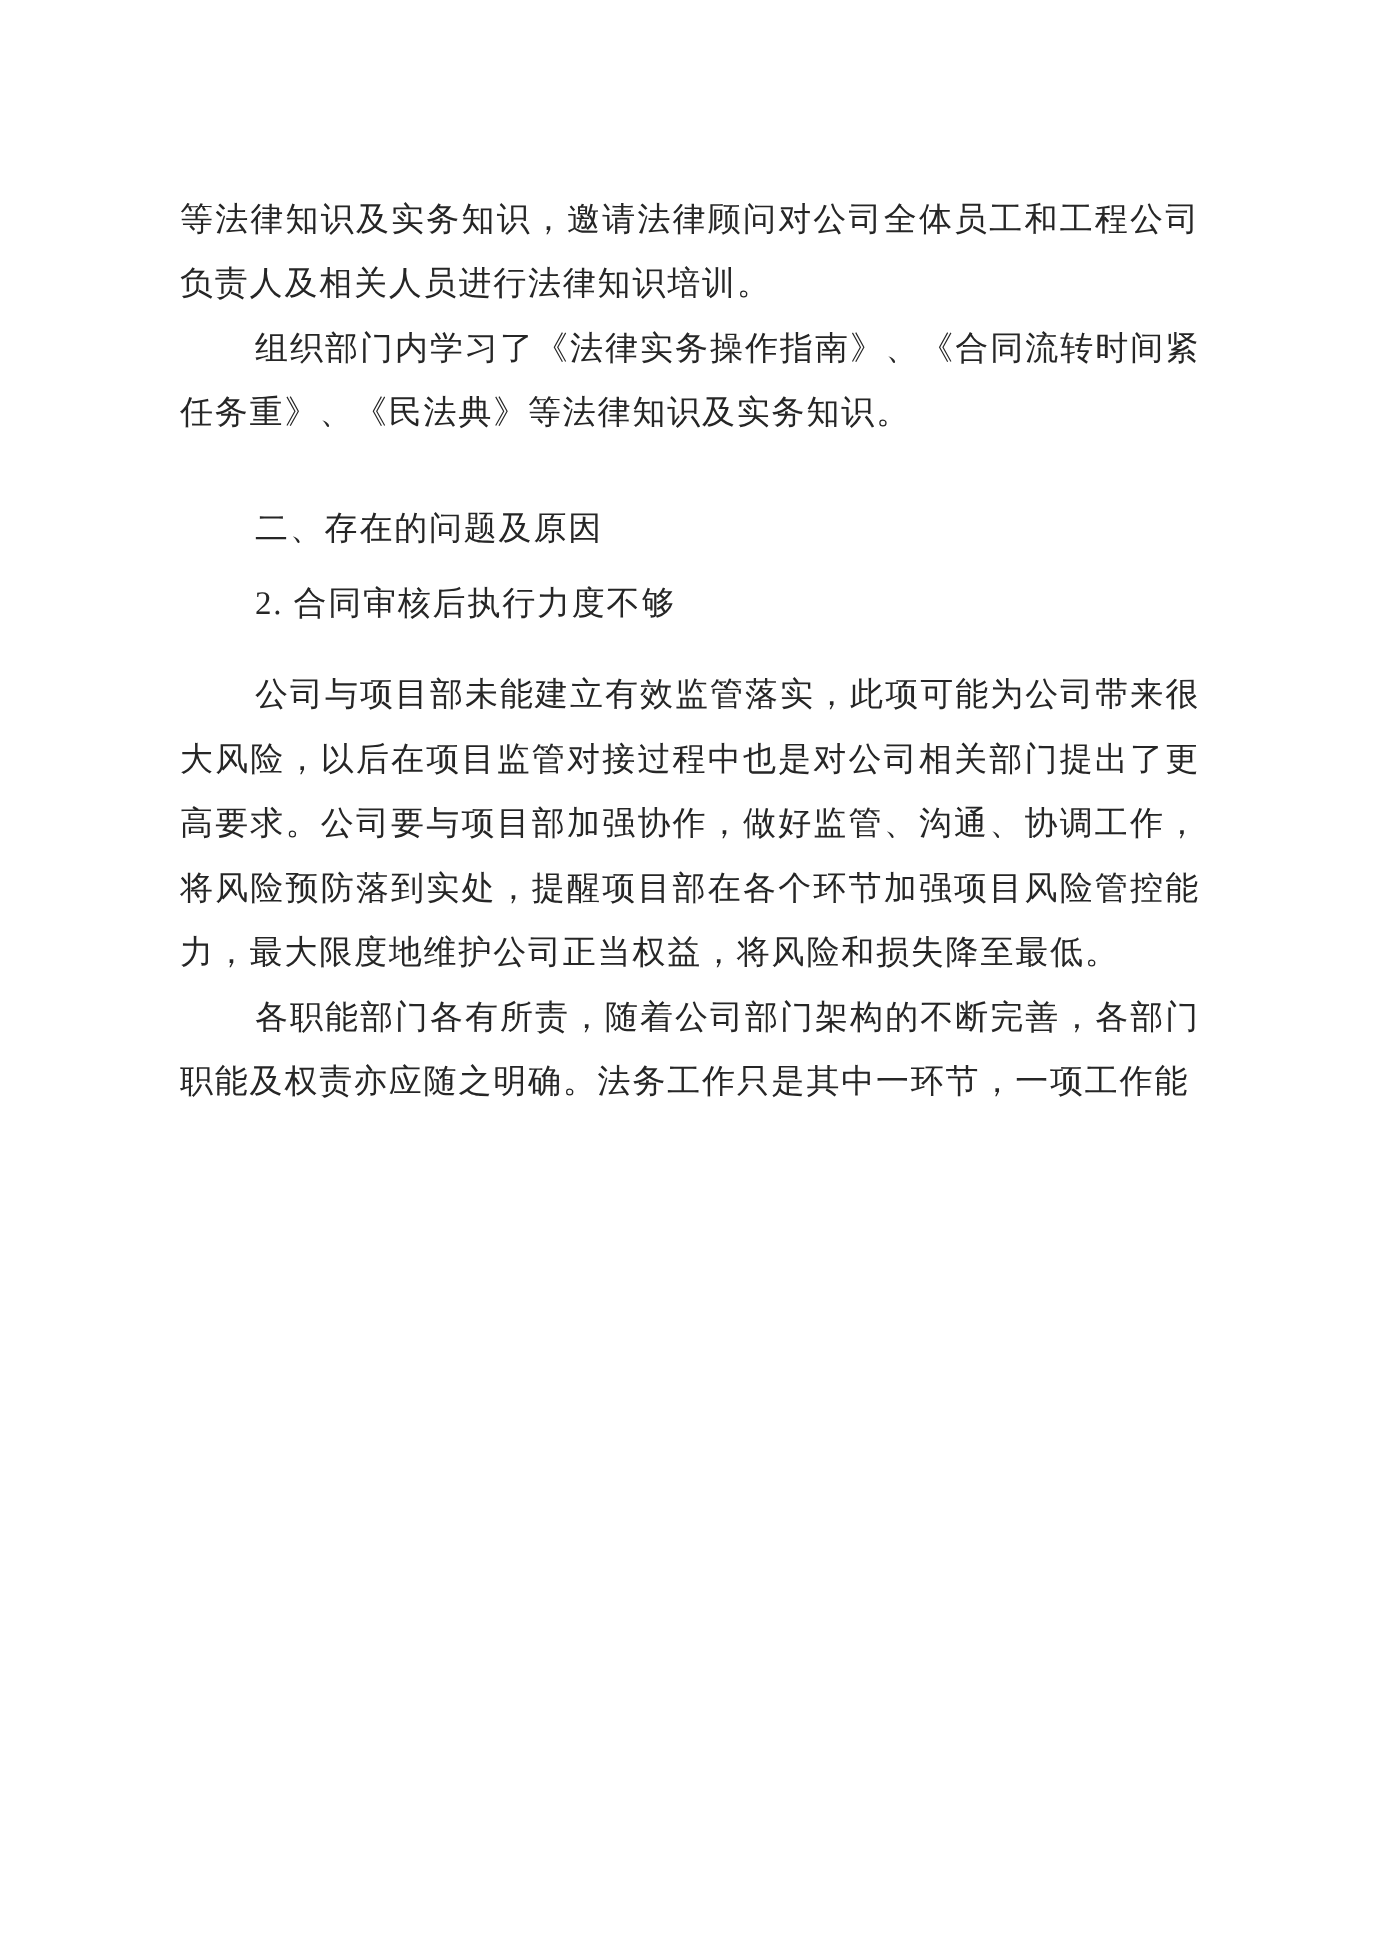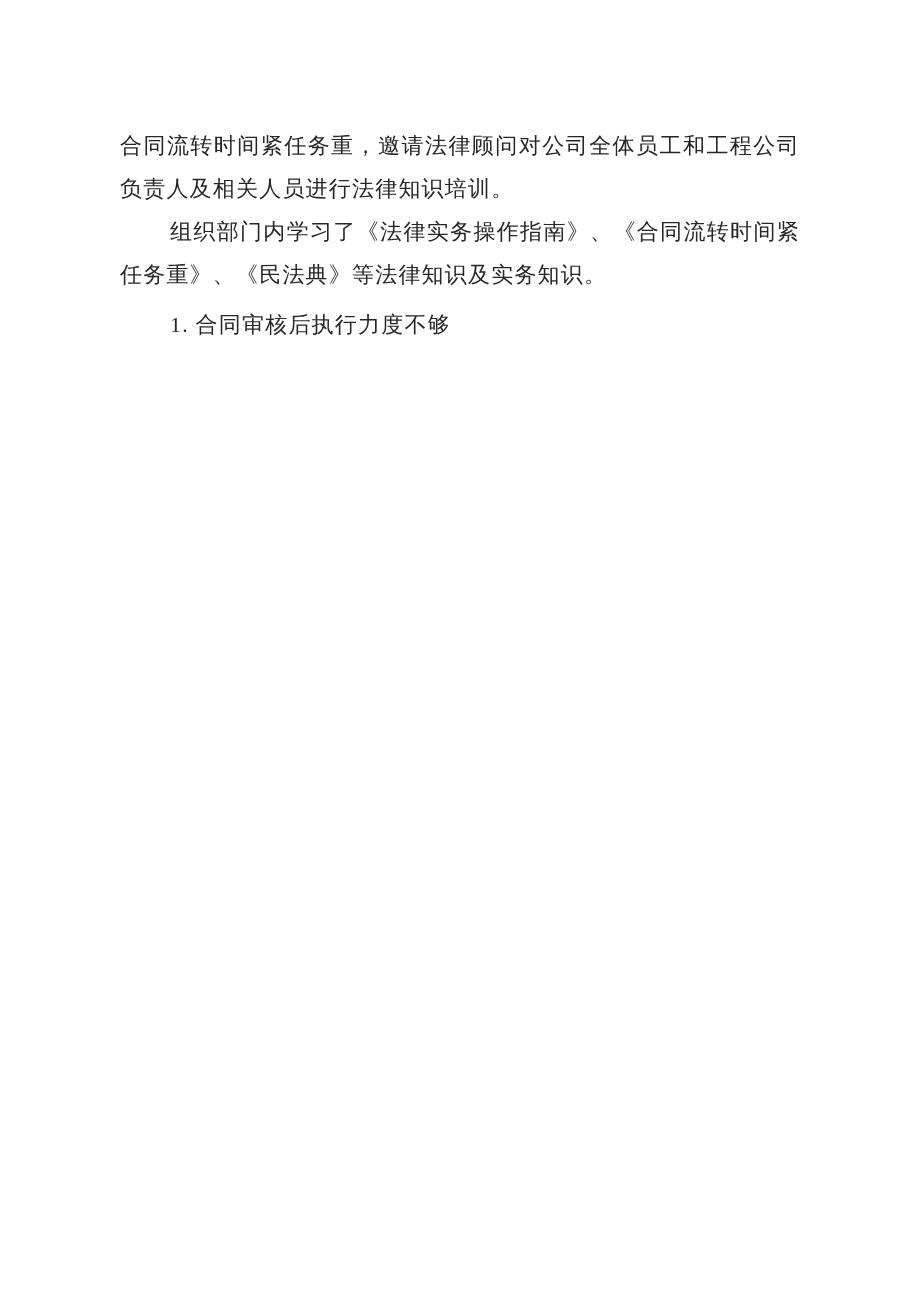--- a/index.html
+++ b/index.html
@@ -43,17 +43,20 @@
   }
   .indent {
     text-indent: 50px;
   }
 </style>
 </head>
 <body>
 
 <div class="page">
   <div class="doc-body">
-      <p class="para">合同流转时间紧任务重，邀请法律顾问对公司全体员工和工程公司负责人及相关人员进行法律知识培训。</p>
+      <p class="para">等法律知识及实务知识，邀请法律顾问对公司全体员工和工程公司负责人及相关人员进行法律知识培训。</p>
       <p class="para indent">组织部门内学习了《法律实务操作指南》、《合同流转时间紧任务重》、《民法典》等法律知识及实务知识。</p>
-      <p class="subheading indent">1. 合同审核后执行力度不够</p>
+      <p class="heading indent">二、存在的问题及原因</p>
+      <p class="subheading indent">2. 合同审核后执行力度不够</p>
+      <p class="para indent">公司与项目部未能建立有效监管落实，此项可能为公司带来很大风险，以后在项目监管对接过程中也是对公司相关部门提出了更高要求。公司要与项目部加强协作，做好监管、沟通、协调工作，将风险预防落到实处，提醒项目部在各个环节加强项目风险管控能力，最大限度地维护公司正当权益，将风险和损失降至最低。</p>
+      <p class="para indent">各职能部门各有所责，随着公司部门架构的不断完善，各部门职能及权责亦应随之明确。法务工作只是其中一环节，一项工作能</p>
     </div>
 </div>
 
 </body></html>

